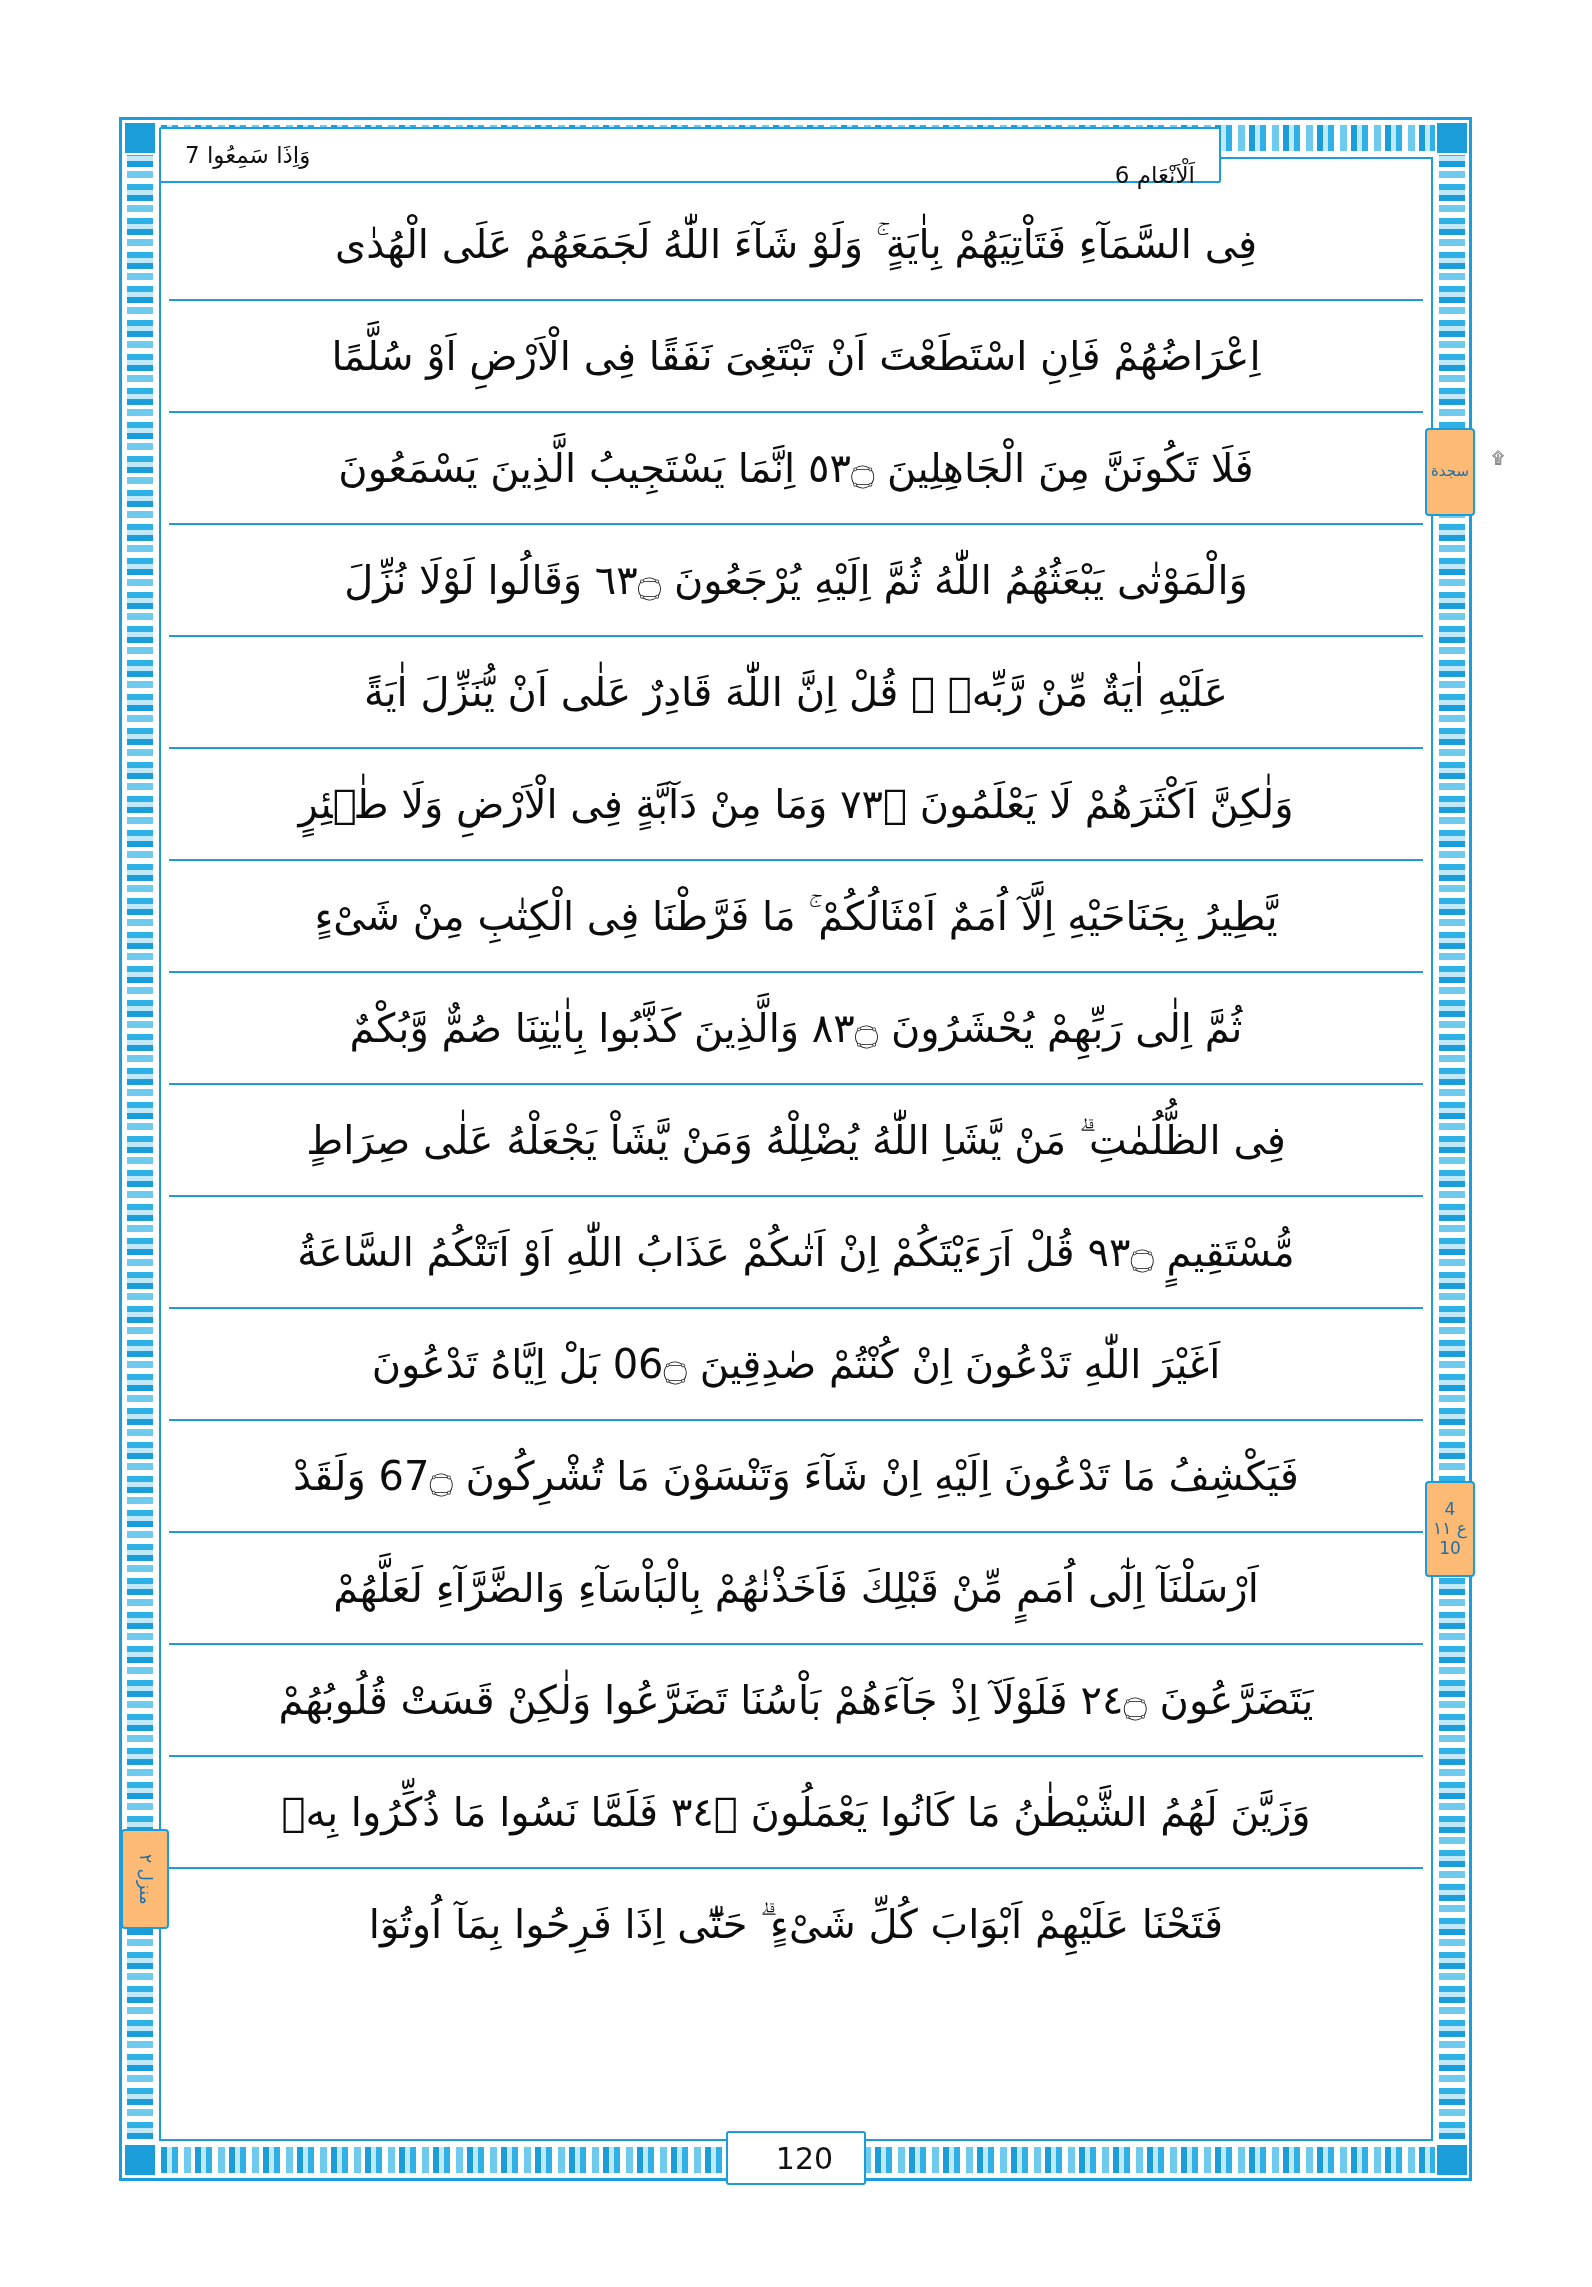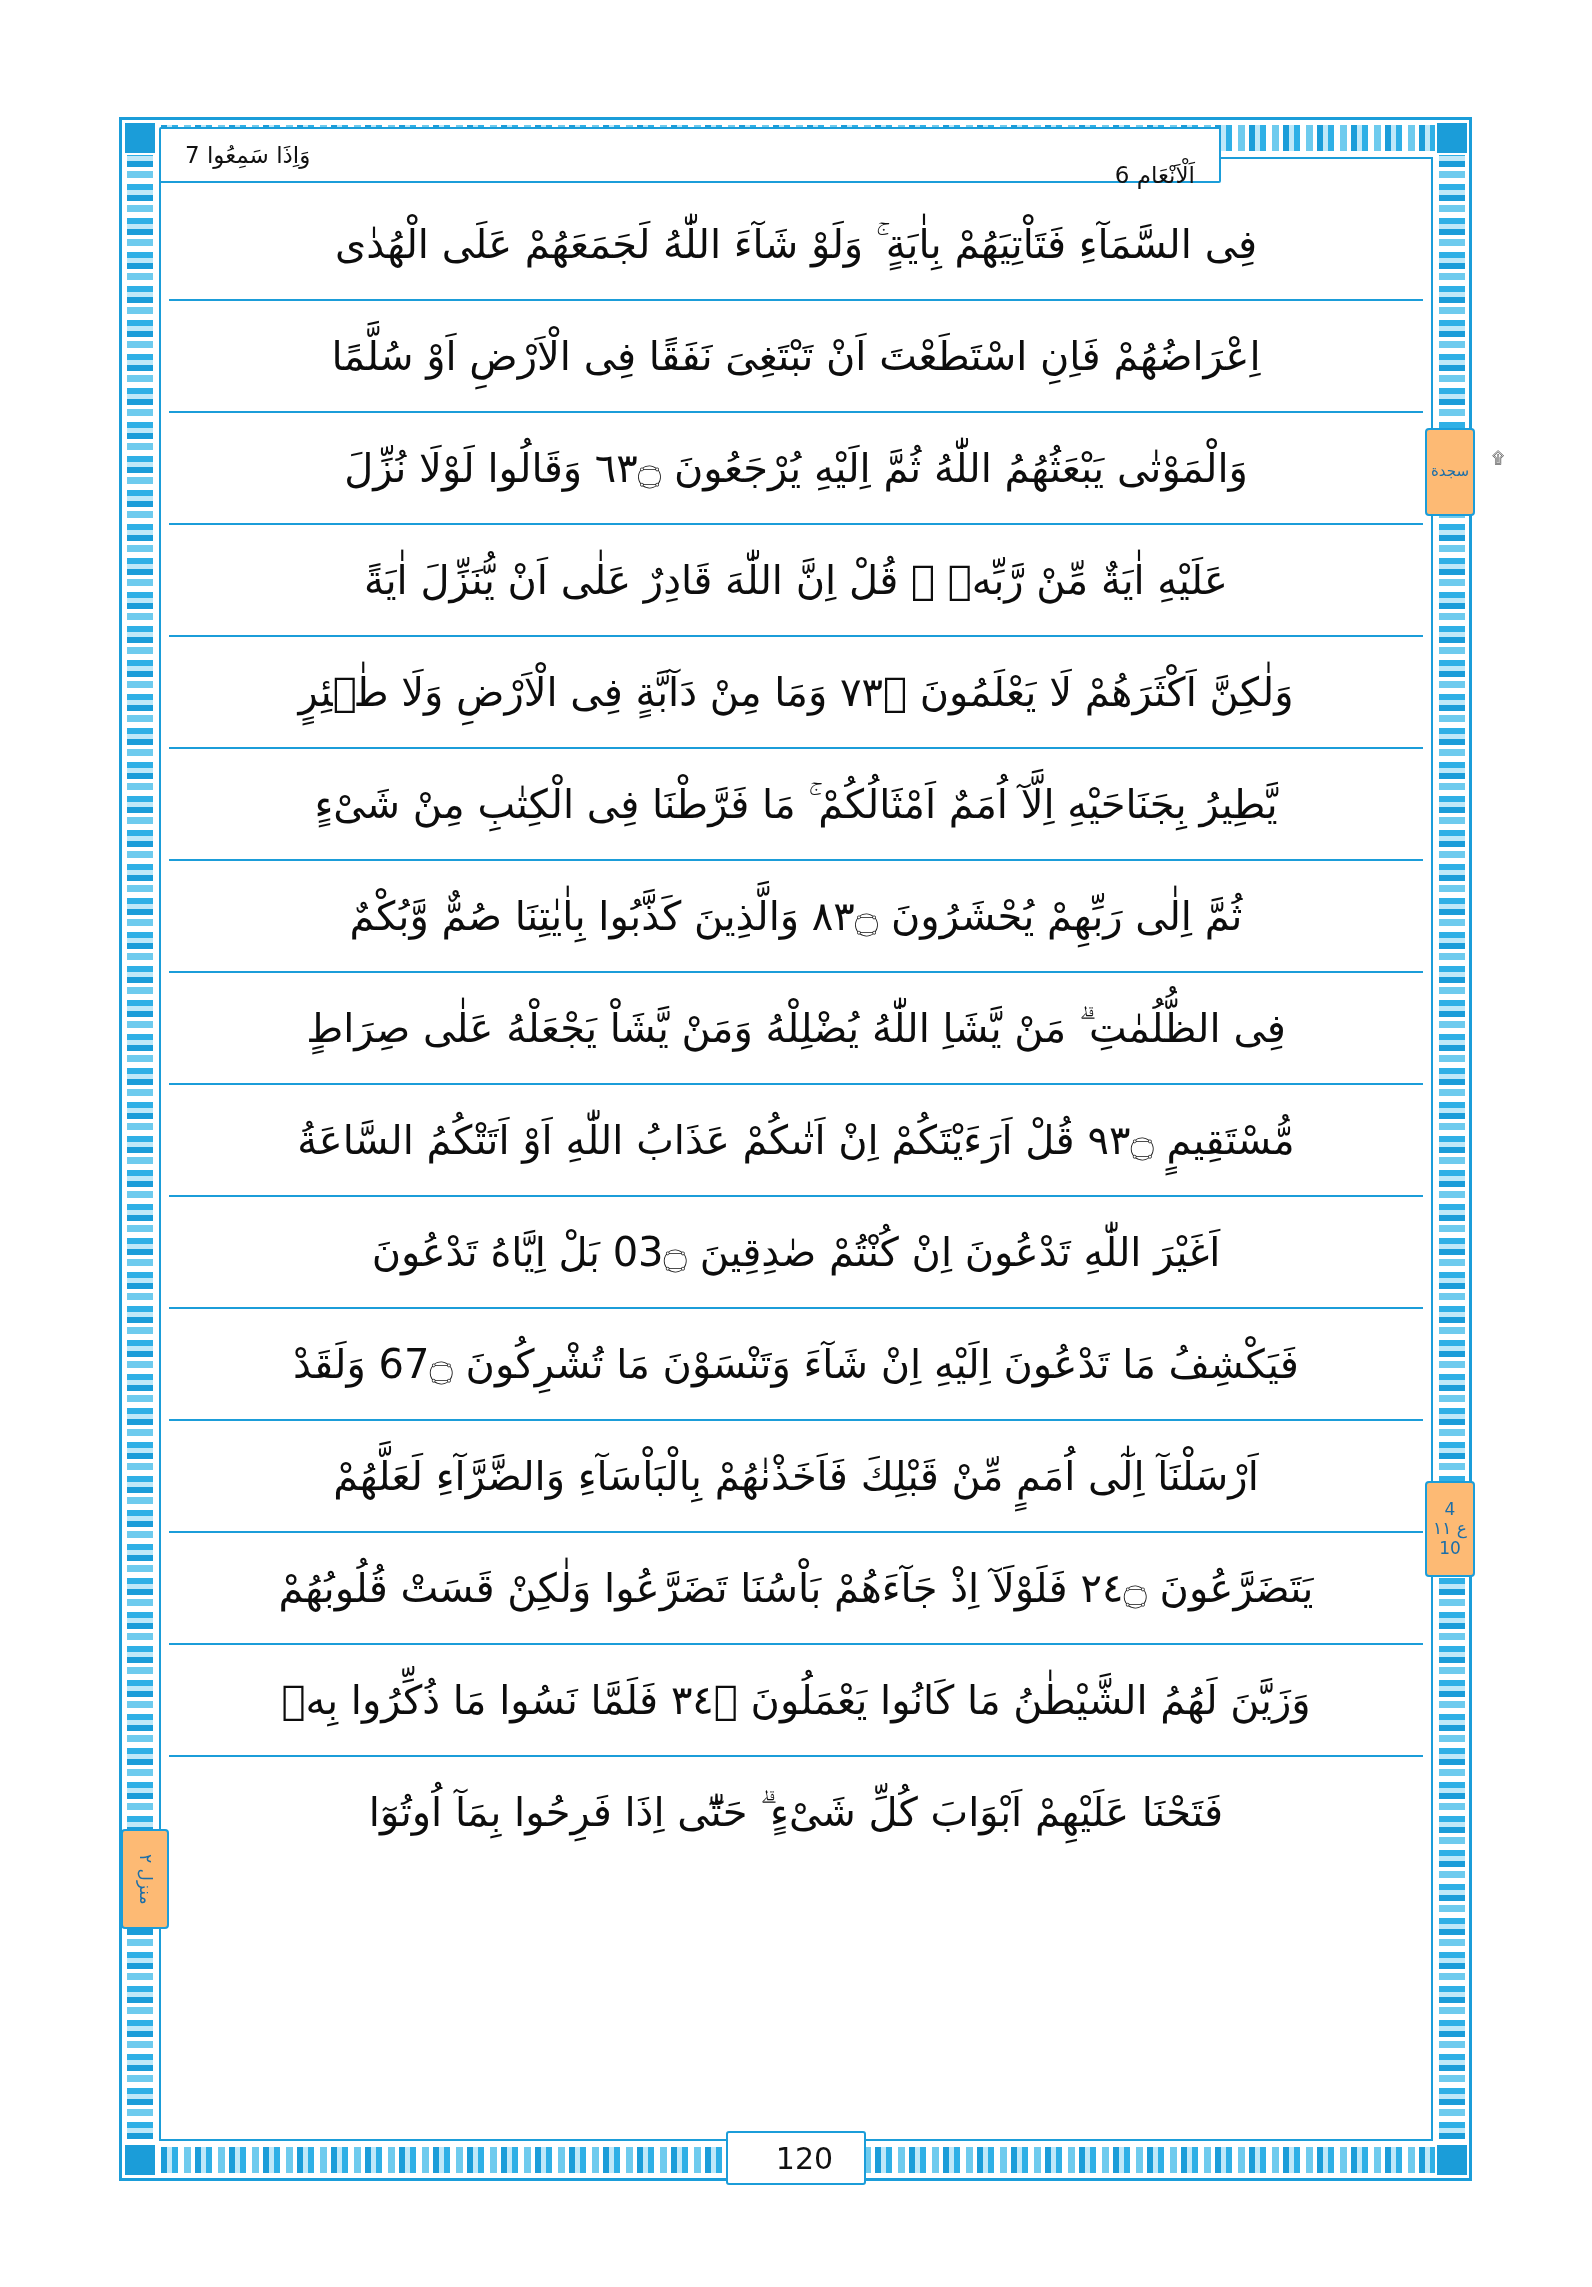--- a/index.html
+++ b/index.html
@@ -235,20 +235,23 @@
   </div>
 
   <div class="lines">
     <div class="line">
         <div class="line-text">فِى السَّمَآءِ فَتَاْتِيَهُمْ بِاٰيَةٍ ۚ وَلَوْ شَآءَ اللّٰهُ لَجَمَعَهُمْ عَلَى الْهُدٰى</div>
       </div>
     <div class="line">
         <div class="line-text">اِعْرَاضُهُمْ فَاِنِ اسْتَطَعْتَ اَنْ تَبْتَغِىَ نَفَقًا فِى الْاَرْضِ اَوْ سُلَّمًا</div>
       </div>
     <div class="line">
+        <div class="line-text">فَلَا تَكُونَنَّ مِنَ الْجَاهِلِينَ ۝٣٥ اِنَّمَا يَسْتَجِيبُ الَّذِينَ يَسْمَعُونَ</div>
+      </div>
+    <div class="line">
         <div class="line-text">وَالْمَوْتٰى يَبْعَثُهُمُ اللّٰهُ ثُمَّ اِلَيْهِ يُرْجَعُونَ ۝٣٦ وَقَالُوا لَوْلَا نُزِّلَ</div>
       </div>
     <div class="line">
         <div class="line-text">عَلَيْهِ اٰيَةٌ مِّنْ رَّبِّهٖ ۚ قُلْ اِنَّ اللّٰهَ قَادِرٌ عَلٰى اَنْ يُّنَزِّلَ اٰيَةً</div>
       </div>
     <div class="line">
         <div class="line-text">وَلٰكِنَّ اَكْثَرَهُمْ لَا يَعْلَمُونَ ۝٣٧ وَمَا مِنْ دَآبَّةٍ فِى الْاَرْضِ وَلَا طٰۤئِرٍ</div>
       </div>
     <div class="line">
         <div class="line-text">يَّطِيرُ بِجَنَاحَيْهِ اِلَّآ اُمَمٌ اَمْثَالُكُمْ ۚ مَا فَرَّطْنَا فِى الْكِتٰبِ مِنْ شَىْءٍ</div>
@@ -256,21 +259,21 @@
     <div class="line">
         <div class="line-text">ثُمَّ اِلٰى رَبِّهِمْ يُحْشَرُونَ ۝٣٨ وَالَّذِينَ كَذَّبُوا بِاٰيٰتِنَا صُمٌّ وَّبُكْمٌ</div>
       </div>
     <div class="line">
         <div class="line-text">فِى الظُّلُمٰتِ ۗ مَنْ يَّشَاِ اللّٰهُ يُضْلِلْهُ وَمَنْ يَّشَاْ يَجْعَلْهُ عَلٰى صِرَاطٍ</div>
       </div>
     <div class="line">
         <div class="line-text">مُّسْتَقِيمٍ ۝٣٩ قُلْ اَرَءَيْتَكُمْ اِنْ اَتٰىكُمْ عَذَابُ اللّٰهِ اَوْ اَتَتْكُمُ السَّاعَةُ</div>
       </div>
     <div class="line">
-        <div class="line-text">اَغَيْرَ اللّٰهِ تَدْعُونَ اِنْ كُنْتُمْ صٰدِقِينَ ۝30 بَلْ اِيَّاهُ تَدْعُونَ</div>
+        <div class="line-text">اَغَيْرَ اللّٰهِ تَدْعُونَ اِنْ كُنْتُمْ صٰدِقِينَ ۝60 بَلْ اِيَّاهُ تَدْعُونَ</div>
       </div>
     <div class="line">
         <div class="line-text">فَيَكْشِفُ مَا تَدْعُونَ اِلَيْهِ اِنْ شَآءَ وَتَنْسَوْنَ مَا تُشْرِكُونَ ۝76 وَلَقَدْ</div>
       </div>
     <div class="line">
         <div class="line-text">اَرْسَلْنَآ اِلٰٓى اُمَمٍ مِّنْ قَبْلِكَ فَاَخَذْنٰهُمْ بِالْبَاْسَآءِ وَالضَّرَّآءِ لَعَلَّهُمْ</div>
       </div>
     <div class="line">
         <div class="line-text">يَتَضَرَّعُونَ ۝٤٢ فَلَوْلَآ اِذْ جَآءَهُمْ بَاْسُنَا تَضَرَّعُوا وَلٰكِنْ قَسَتْ قُلُوبُهُمْ</div>
       </div>

